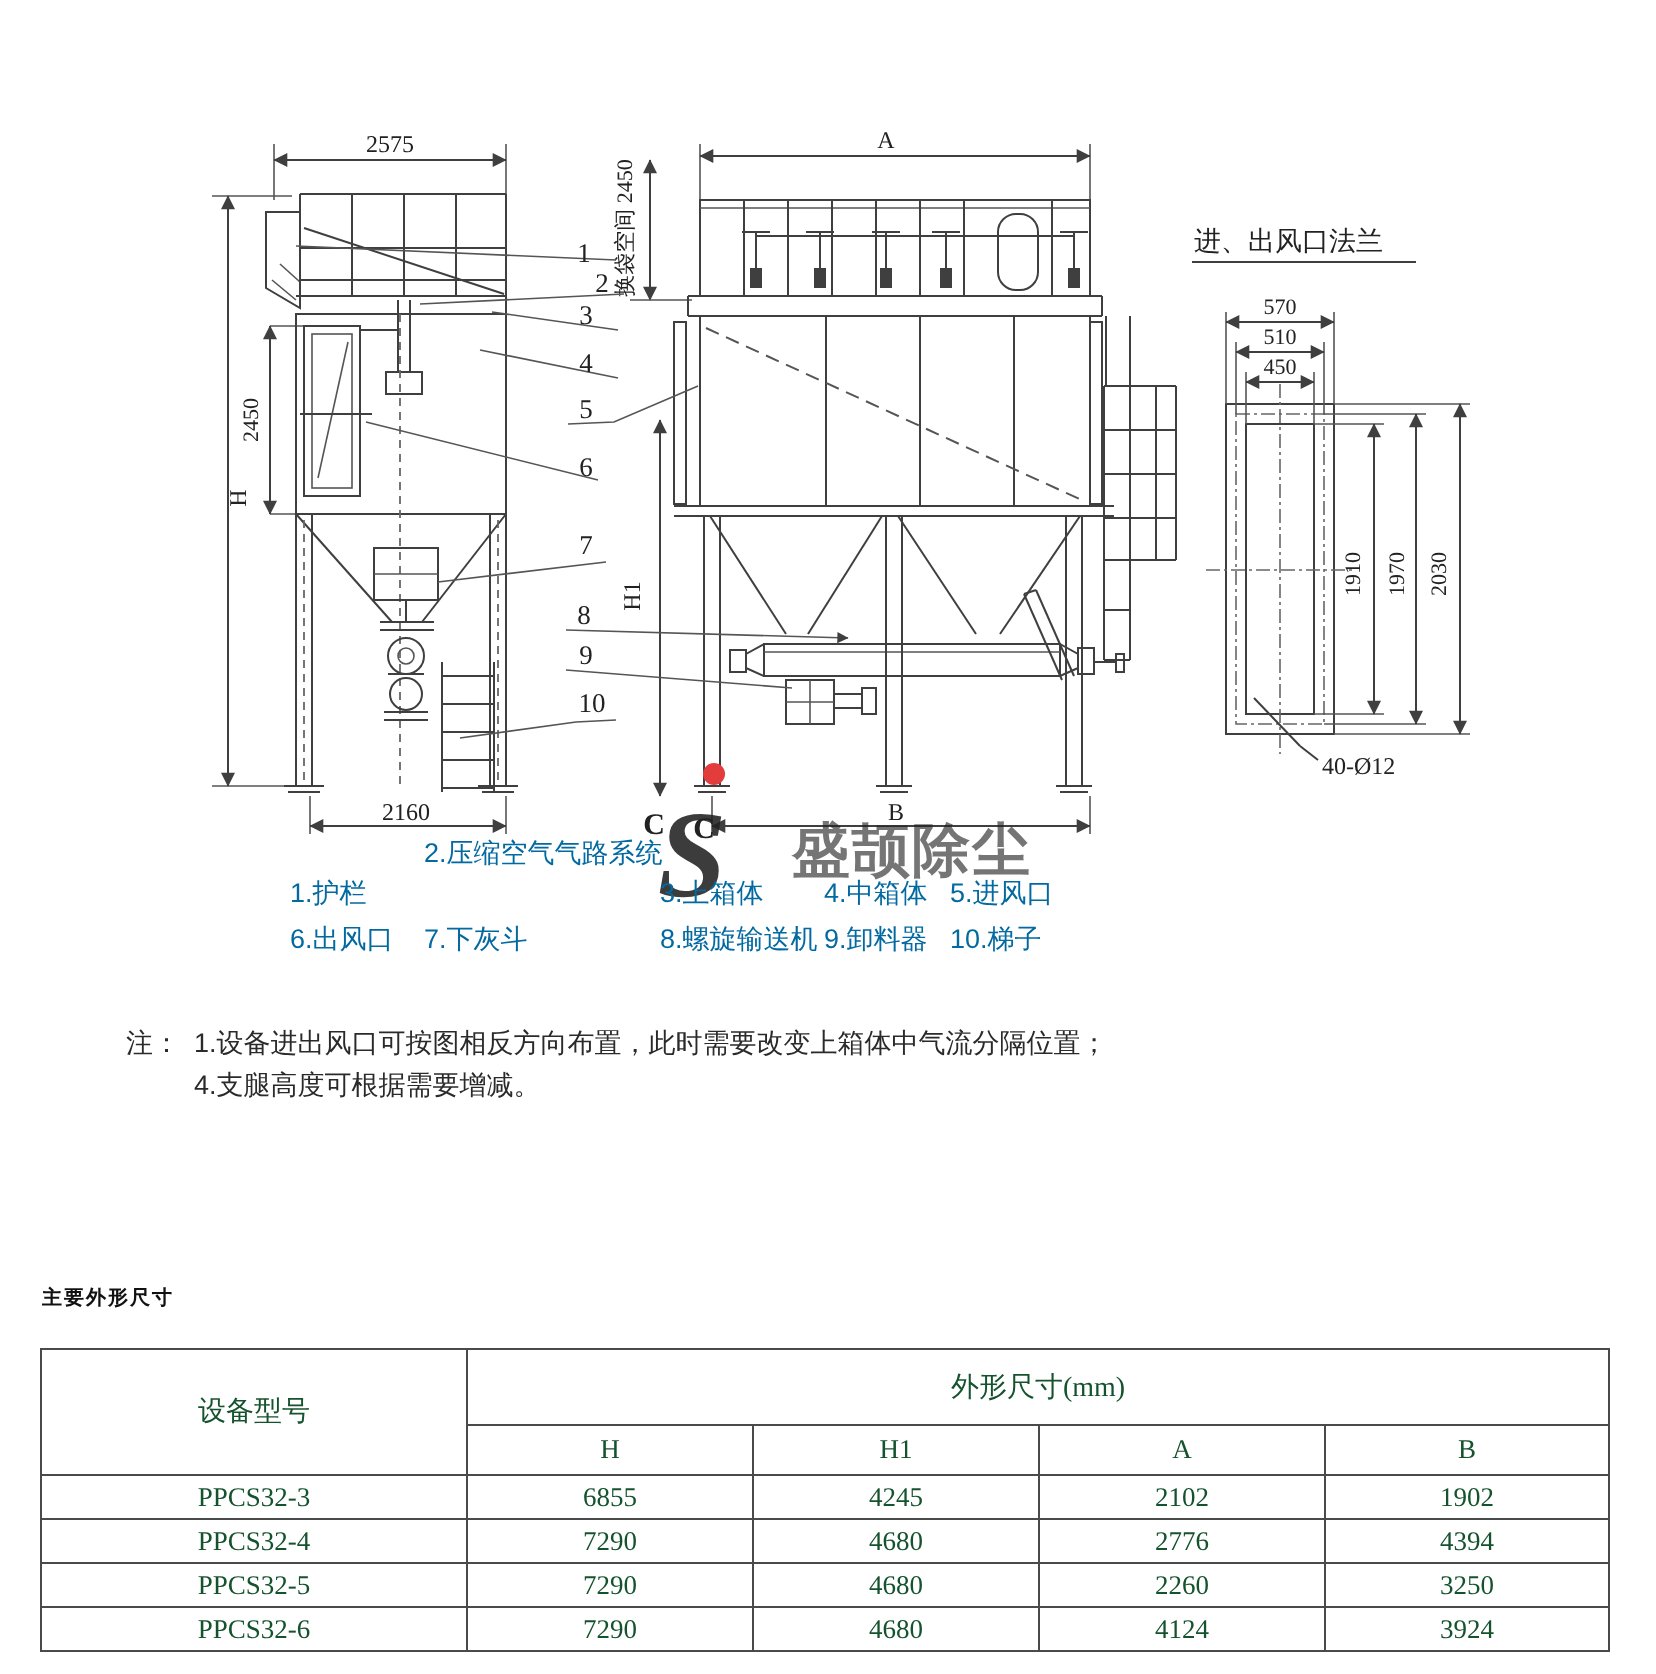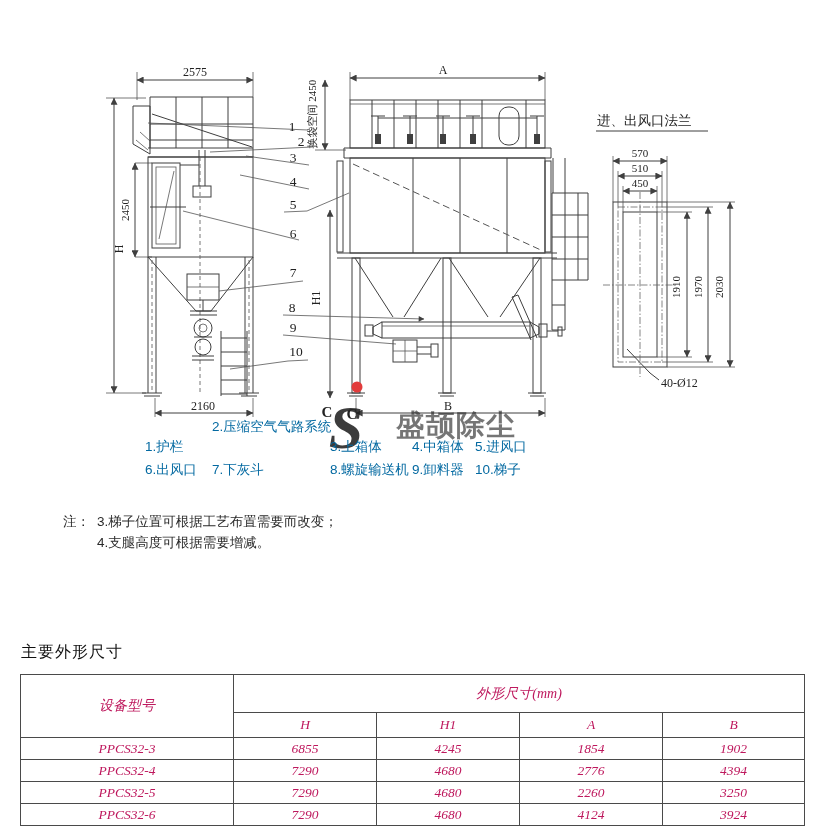--- a/index.html
+++ b/index.html
@@ -13,23 +13,23 @@
   svg .dashdot{stroke:#666;stroke-width:0.8;fill:none;stroke-dasharray:7 2 1.5 2;}
   svg .diag{stroke:#555;stroke-width:1;fill:none;stroke-dasharray:7 4;}
   svg text{font-family:"Liberation Serif",serif;fill:#222;}
   svg .dimtxt{font-size:12px;}
   svg .smalldim{font-size:11px;}
   svg .leadnum{font-size:13.5px;}
   .parts span{position:absolute;font-size:13.5px;color:#0369a1;white-space:nowrap;}
   .notes{position:absolute;left:63px;top:512px;font-size:13.5px;color:#2a2a2a;display:flex;}
   .notes .prefix{flex:0 0 34px;line-height:20.5px;}
   .notes .note-line{line-height:20.5px;white-space:nowrap;}
-  .section-title{position:absolute;left:21px;top:642px;font-size:16px;font-weight:normal;letter-spacing:1px;color:#111;}
+  .section-title{position:absolute;left:21px;top:642px;font-size:10px;font-weight:bold;letter-spacing:1px;color:#111;}
   table.dims{position:absolute;left:20px;top:674px;width:784px;border-collapse:collapse;
-             font-family:"Liberation Serif",serif;font-size:13.5px;color:#be185d;table-layout:fixed;font-style:italic;}
+             font-family:"Liberation Serif",serif;font-size:13.5px;color:#14532d;table-layout:fixed;}
   table.dims th,table.dims td{border:1px solid #4a4a4a;font-weight:normal;text-align:center;padding:0;}
   th.grp{height:37px;font-size:14px;}
   th.sub{height:24px;}
   td.cell{height:21px;}
 </style>
 </head>
 <body>
 
 <div id="page">
 
@@ -371,21 +371,21 @@
     <span style="left:145px;top:461px">6.出风口</span>
     <span style="left:212px;top:461px">7.下灰斗</span>
     <span style="left:330px;top:461px">8.螺旋输送机</span>
     <span style="left:412px;top:461px">9.卸料器</span>
     <span style="left:475px;top:461px">10.梯子</span>
   </div>
 
   <div class="notes">
     <span class="prefix">注：</span>
     <div>
-      <div class="note-line">3.梯子位置可根据工艺布置需要而改变；</div>
+      <div class="note-line">1.设备进出风口可按图相反方向布置，此时需要改变上箱体中气流分隔位置；</div>
       <div class="note-line">4.支腿高度可根据需要增减。</div>
     </div>
   </div>
 
   <div class="section-title">主要外形尺寸</div>
 
   <table class="dims">
     <colgroup>
       <col style="width:213px">
         <col style="width:143px">
@@ -401,21 +401,21 @@
       <tr>
         <th class="sub">H</th>
         <th class="sub">H1</th>
         <th class="sub">A</th>
         <th class="sub">B</th>
       </tr>
       <tr>
         <td class="cell">PPCS32-3</td>
         <td class="cell">6855</td>
         <td class="cell">4245</td>
-        <td class="cell">1854</td>
+        <td class="cell">2102</td>
         <td class="cell">1902</td>
       </tr>
       <tr>
         <td class="cell">PPCS32-4</td>
         <td class="cell">7290</td>
         <td class="cell">4680</td>
         <td class="cell">2776</td>
         <td class="cell">4394</td>
       </tr>
       <tr>

